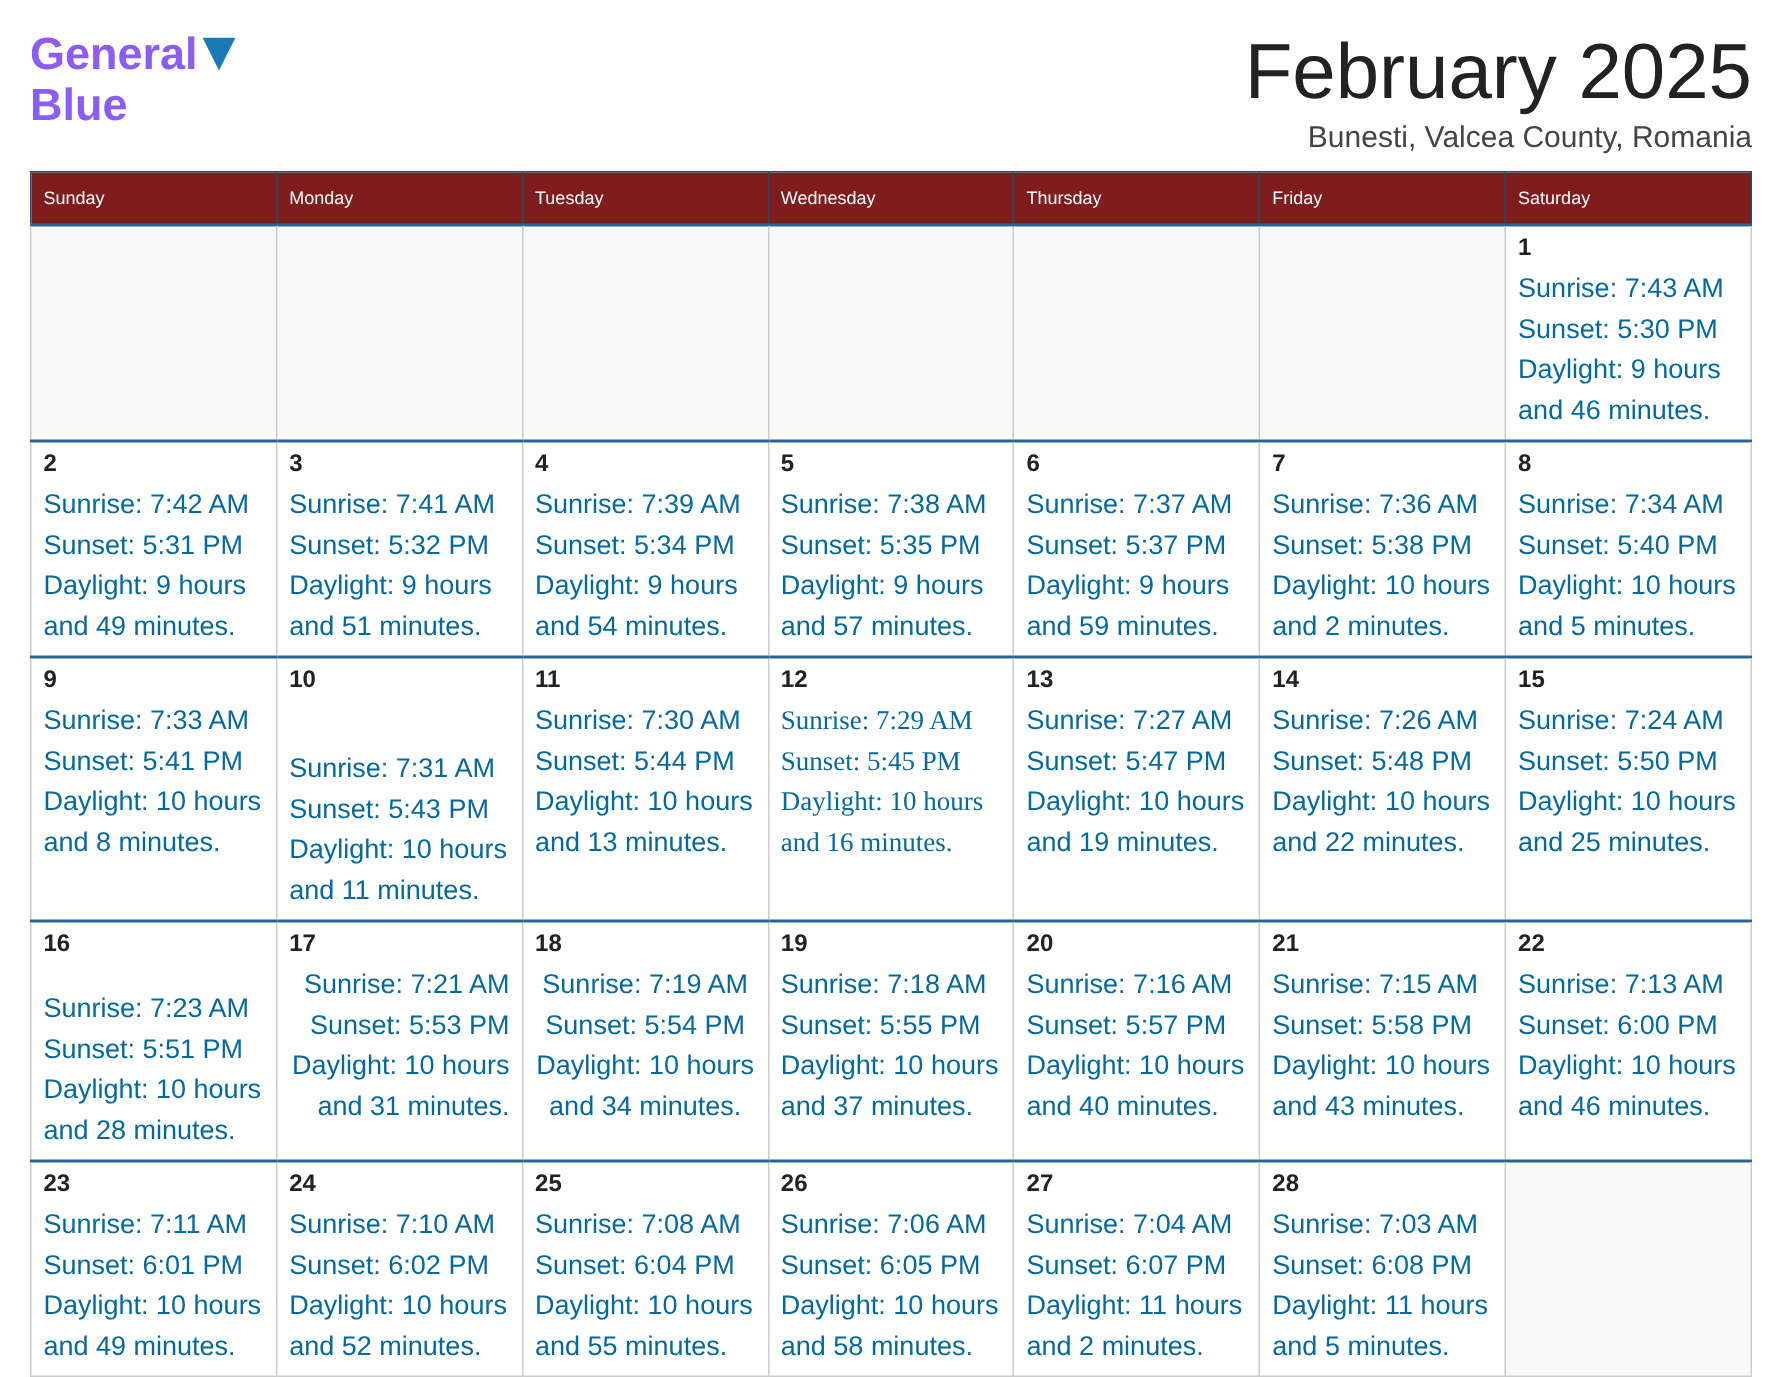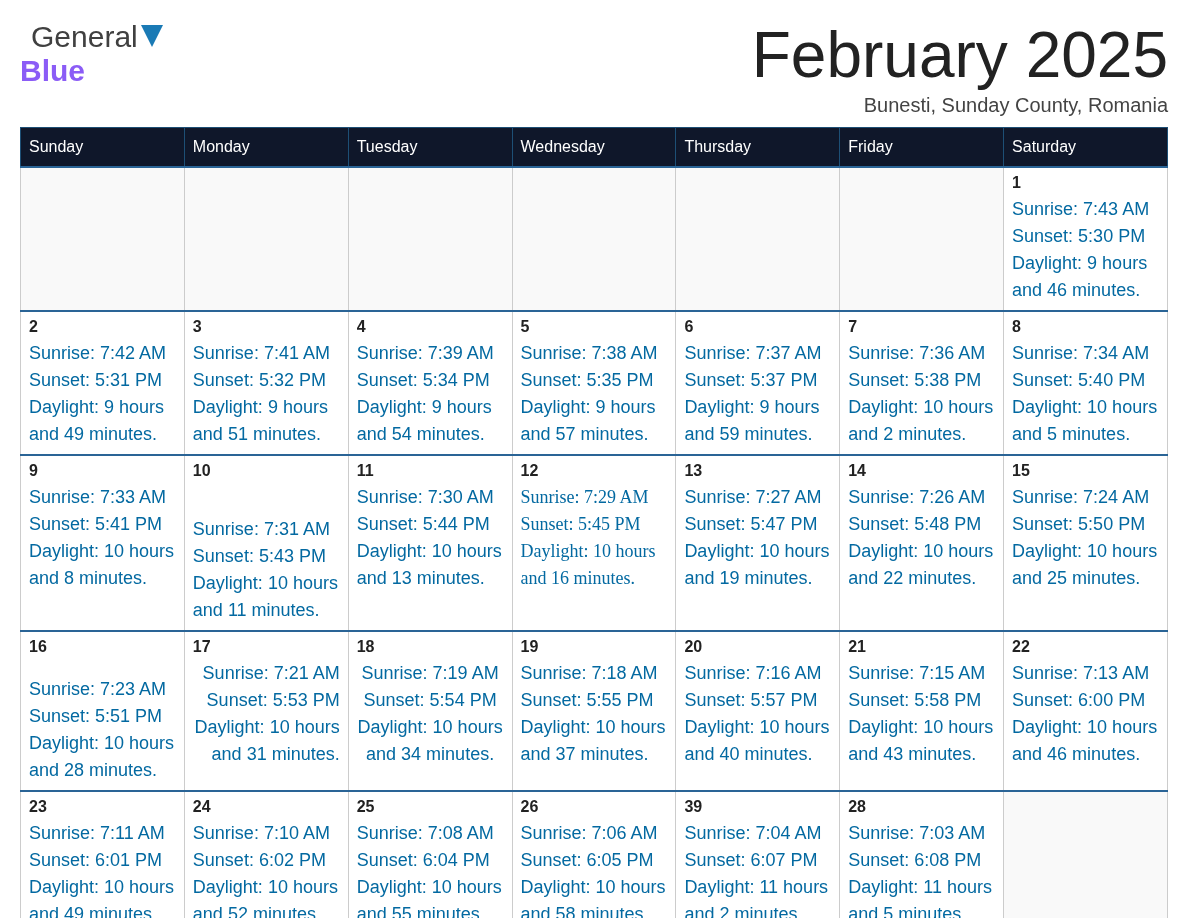--- a/index.html
+++ b/index.html
@@ -18,41 +18,41 @@
     }
     .logo {
       display: flex;
       flex-direction: column;
       align-items: flex-start;
     }
     .title-area {
       text-align: right;
     }
     .month-title {
-      font-size: 64px;
+      font-size: 52px;
       font-weight: normal;
       color: #222;
       line-height: 1.1;
     }
     .location-title {
       font-size: 20px;
       color: #444;
       margin-top: 4px;
     }
     .calendar {
       width: 100%;
       border-collapse: collapse;
       margin-top: 10px;
     }
     .calendar th {
-      background-color: #0f172a;
+      background-color: #7f1d1d;
       color: #fff;
       padding: 10px 8px;
       text-align: left;
-      font-size: 16px;
+      font-size: 12px;
       font-weight: normal;
       border: 1px solid #1d4f75;
     }
     .calendar td {
       vertical-align: top;
       border: 1px solid #ccc;
       padding: 6px 8px;
       width: 14.28%;
       min-height: 110px;
       font-size: 13px;
@@ -76,23 +76,22 @@
     }
     .week-row td {
       border-top: 2px solid #2a6496;
     }
     .logo-row {
       display: flex;
       align-items: center;
     }
     .logo-g {
       font-size: 30px;
-      font-weight: normal;
-      color: #404040;
-      margin-left: 11px;
+      font-weight: bold;
+      color: #8b5cf6;
     }
     .logo-b {
       font-size: 30px;
       font-weight: bold;
       color: #8b5cf6;
     }
   </style>
 </head>
 <body>
 
@@ -103,21 +102,21 @@
       <div style="position:relative; display:inline-block; margin-left:3px; margin-top:2px;">
         <svg width="22" height="22" viewBox="0 0 22 22">
           <polygon points="0,0 22,0 11,22" fill="#1a7ab5"></polygon>
         </svg>
       </div>
     </div>
     <span class="logo-b">Blue</span>
   </div>
   <div class="title-area">
     <div class="month-title">February 2025</div>
-    <div class="location-title">Bunesti, Sunday County, Romania</div>
+    <div class="location-title">Bunesti, Valcea County, Romania</div>
   </div>
 </div>
 
 <table class="calendar">
   <thead>
     <tr>
       <th>Sunday</th>
       <th>Monday</th>
       <th>Tuesday</th>
       <th>Wednesday</th>
@@ -318,21 +317,21 @@
 and 55 minutes.</div>
         </td>
         <td>
           <span class="day-number">26</span>
           <div class="day-info" style="white-space: pre-line;">Sunrise: 7:06 AM
 Sunset: 6:05 PM
 Daylight: 10 hours
 and 58 minutes.</div>
         </td>
         <td>
-          <span class="day-number">39</span>
+          <span class="day-number">27</span>
           <div class="day-info" style="white-space: pre-line;">Sunrise: 7:04 AM
 Sunset: 6:07 PM
 Daylight: 11 hours
 and 2 minutes.</div>
         </td>
         <td>
           <span class="day-number">28</span>
           <div class="day-info" style="white-space: pre-line;">Sunrise: 7:03 AM
 Sunset: 6:08 PM
 Daylight: 11 hours

